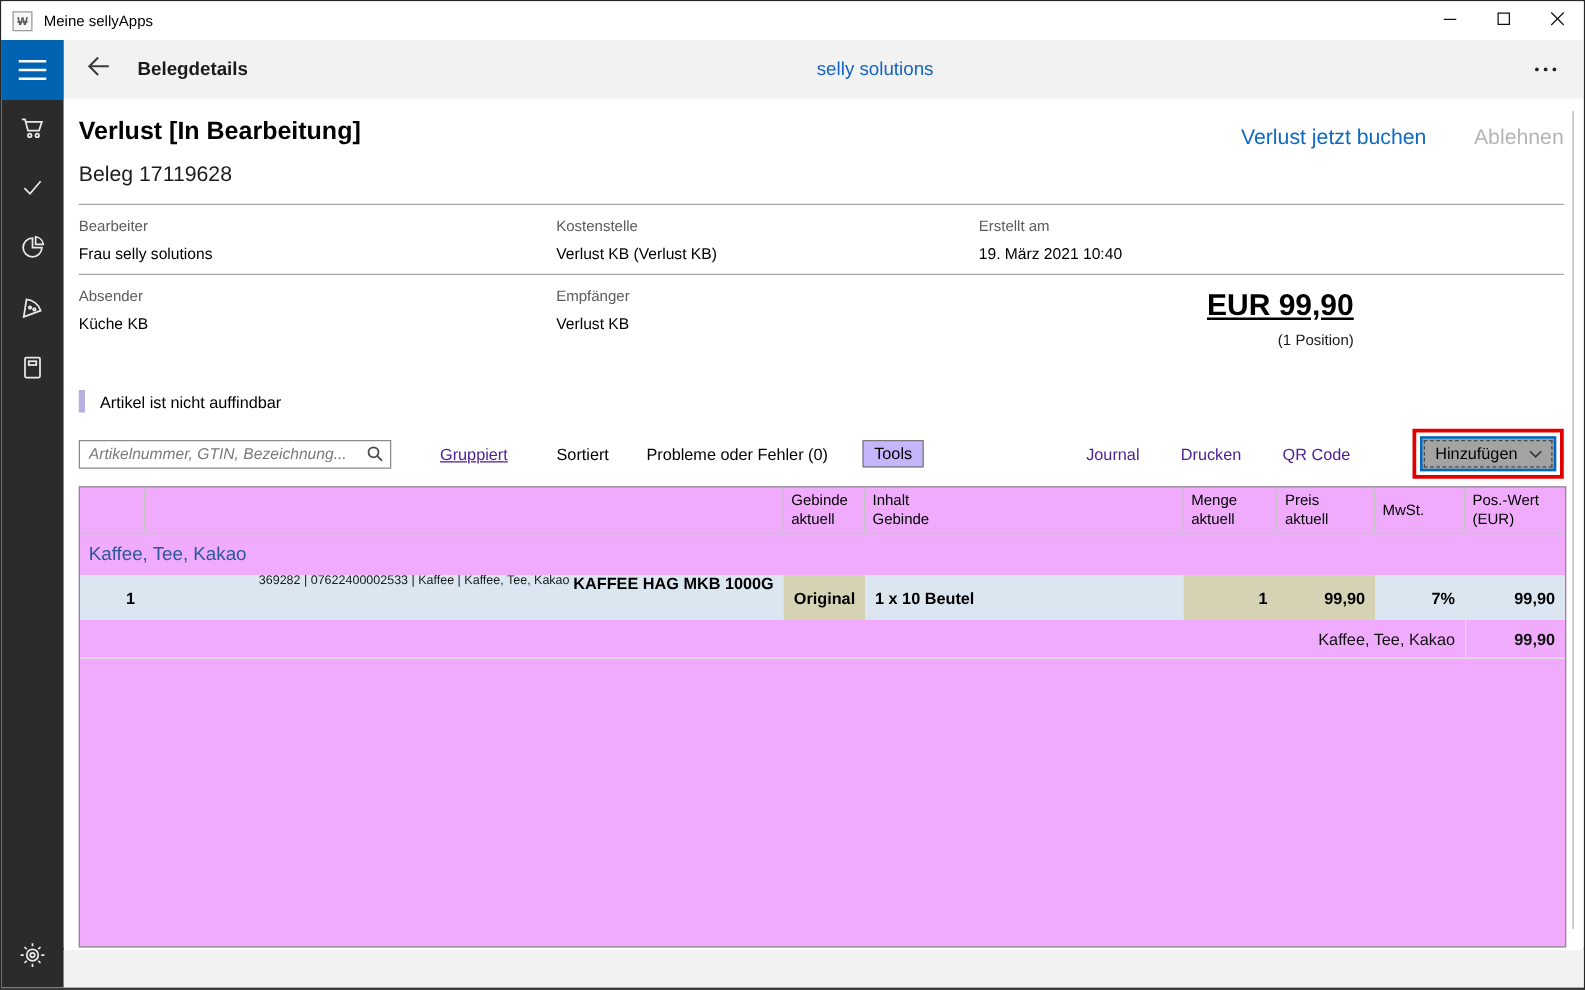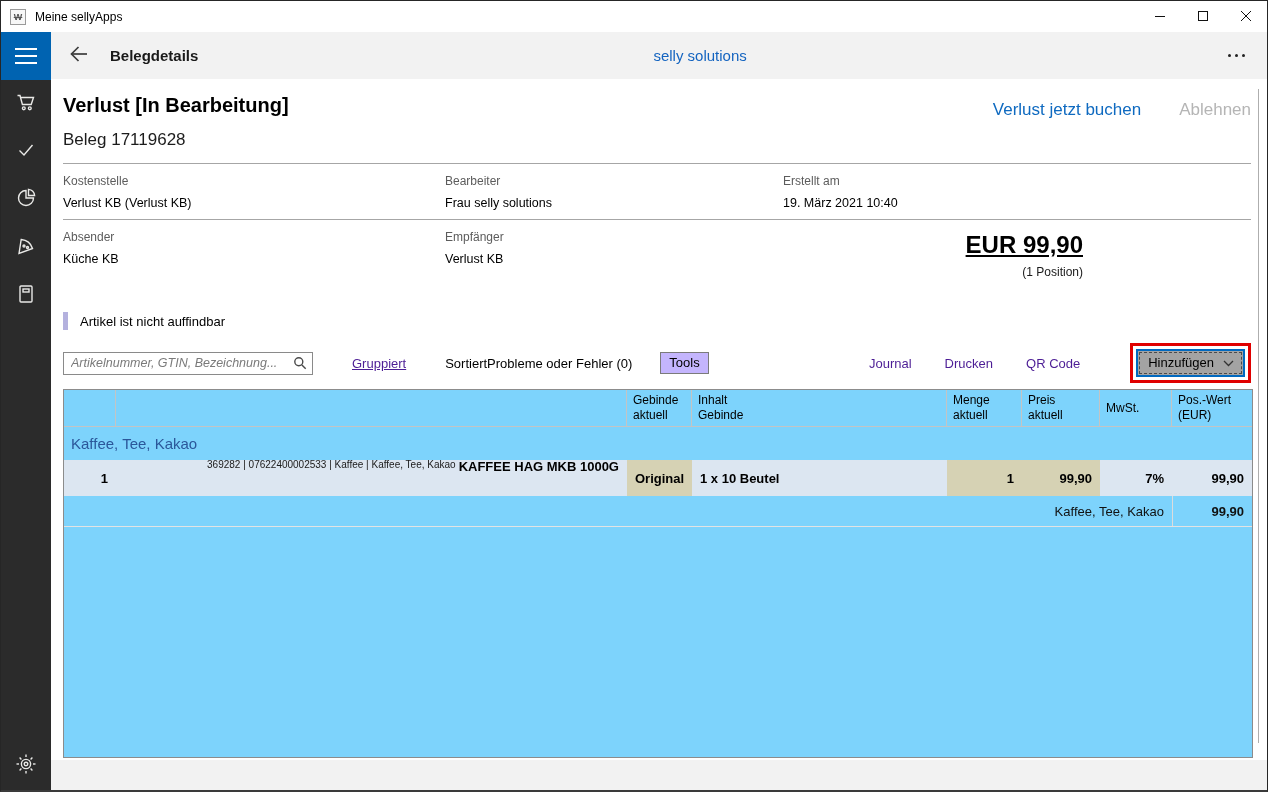--- a/index.html
+++ b/index.html
@@ -61,31 +61,31 @@
   .searchwrap { position:relative; width:250px; height:23px; }
   .searchwrap input { width:100%; height:100%; border:1px solid #8a8a8a; background:#fff;
     font-family:"Liberation Sans",sans-serif; font-size:12.5px; padding:0 26px 0 7px; color:#222; }
   .searchwrap input::placeholder { font-style:italic; color:#7a7a7a; }
   .searchicon { position:absolute; right:6px; top:4px; }
   .searchicon svg { stroke:#4a4a4a; stroke-width:1.4; fill:none; }
   .tlink { font-size:13px; cursor:pointer; }
   .lnk-blue { color:#4c1d95; }
   .lnk-underline { text-decoration:underline; }
   .lnk-black { color:#000; }
-  .ml39 { margin-left:39px; } .ml30 { }
+  .ml39 { margin-left:39px; } .ml30 { margin-left:30px; }
   .toolsbtn { margin-left:28px; font-size:13px; background:#c4b5fd; border:1px solid #7b7b7b;
     padding:2px 8px 3px 8px; cursor:pointer; color:#000; font-family:Liberation Sans, sans-serif; }
   .rightlinks { margin-left:auto; display:flex; align-items:center; gap:33px; }
   .redbox { margin-left:17px; border:3px solid #e00000; padding:3px; }
   .addbtn { display:flex; align-items:center; gap:9px; background:#a3a3a3; border:2px solid #0069c0;
     outline:1px dashed #4a4a4a; outline-offset:-4px; padding:4px 9px 5px 10px; font-size:13px;
     color:#000; cursor:pointer; font-family:"Liberation Sans",sans-serif; }
   .addbtn svg { stroke:#333; stroke-width:1.3; fill:none; }
   
-  .tbl { margin-top:11px; width:1190px; height:369px; border:1px solid #8c8c8c; background:#7dd3fc;
+  .tbl { margin-top:11px; width:1190px; height:369px; border:1px solid #8c8c8c; background:#f0abfc;
     display:flex; flex-direction:column; }
   .tr-grid { display:grid; grid-template-columns:52px 511px 65px 255px 75px 78px 72px 1fr; }
   .thead { height:37px; border-bottom:1px solid #c4c4c4; }
   .th { font-size:12px; color:#000; display:flex; align-items:center; padding:2px 6px;
     border-right:1px solid #c4c4c4; white-space:pre-line; line-height:1.3; }
   .th:last-child { border-right:none; }
   .grouprow { height:33px; display:flex; align-items:center; padding-left:7px;
     color:#2b579a; font-size:15px; cursor:pointer; }
   .datarow { height:36px; background:#dce6f1; cursor:pointer; }
   .td { display:flex; align-items:center; font-size:13px; font-weight:bold; color:#000; padding:0 8px; }
@@ -230,26 +230,26 @@
         <span class="act-primary">Verlust jetzt buchen</span>
         <span class="act-disabled">Ablehnen</span>
       </div>
     </div>
     <div class="docsub">Beleg 17119628</div>
 
     <hr class="divider">
 
     <div class="metarow">
       <div class="field">
+        <div class="flabel">Bearbeiter</div>
+        <div class="fvalue">Frau selly solutions</div>
+      </div>
+      <div class="field">
         <div class="flabel">Kostenstelle</div>
         <div class="fvalue">Verlust KB (Verlust KB)</div>
-      </div>
-      <div class="field">
-        <div class="flabel">Bearbeiter</div>
-        <div class="fvalue">Frau selly solutions</div>
       </div>
       <div class="field">
         <div class="flabel">Erstellt am</div>
         <div class="fvalue">19. März 2021 10:40</div>
       </div>
       <div></div>
     </div>
 
     <hr class="divider" style="margin-top:0;">
 

